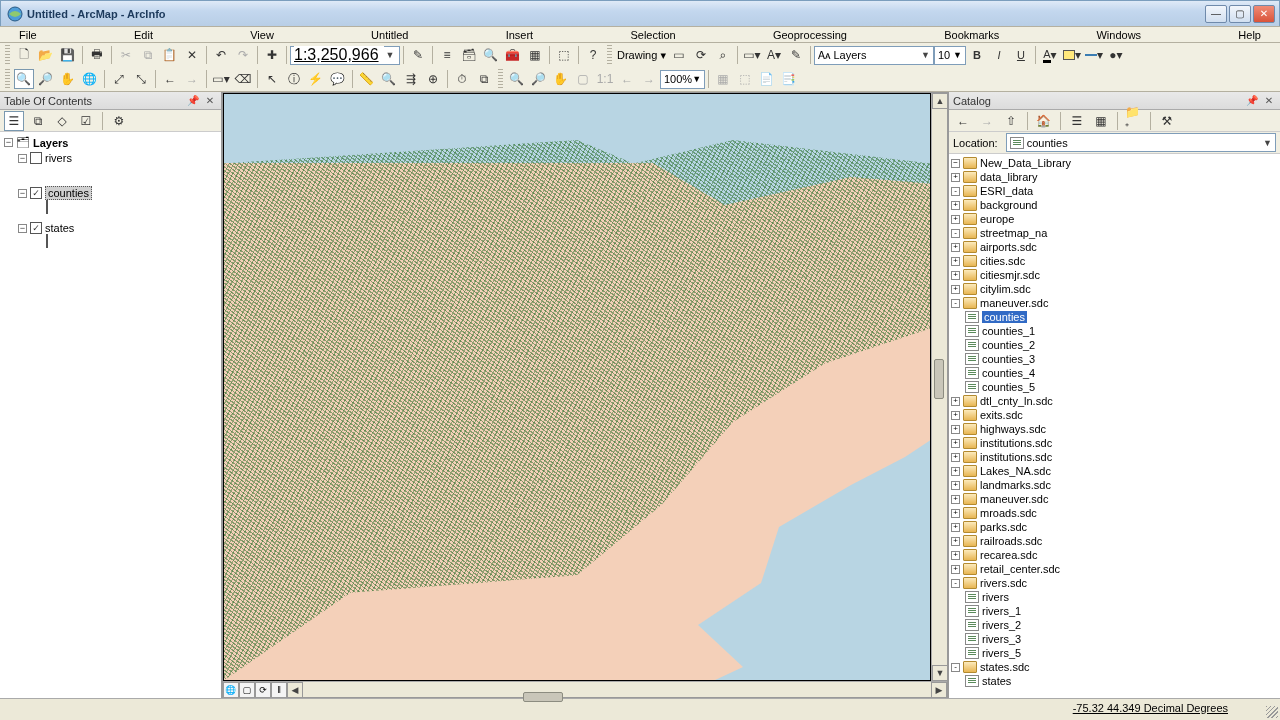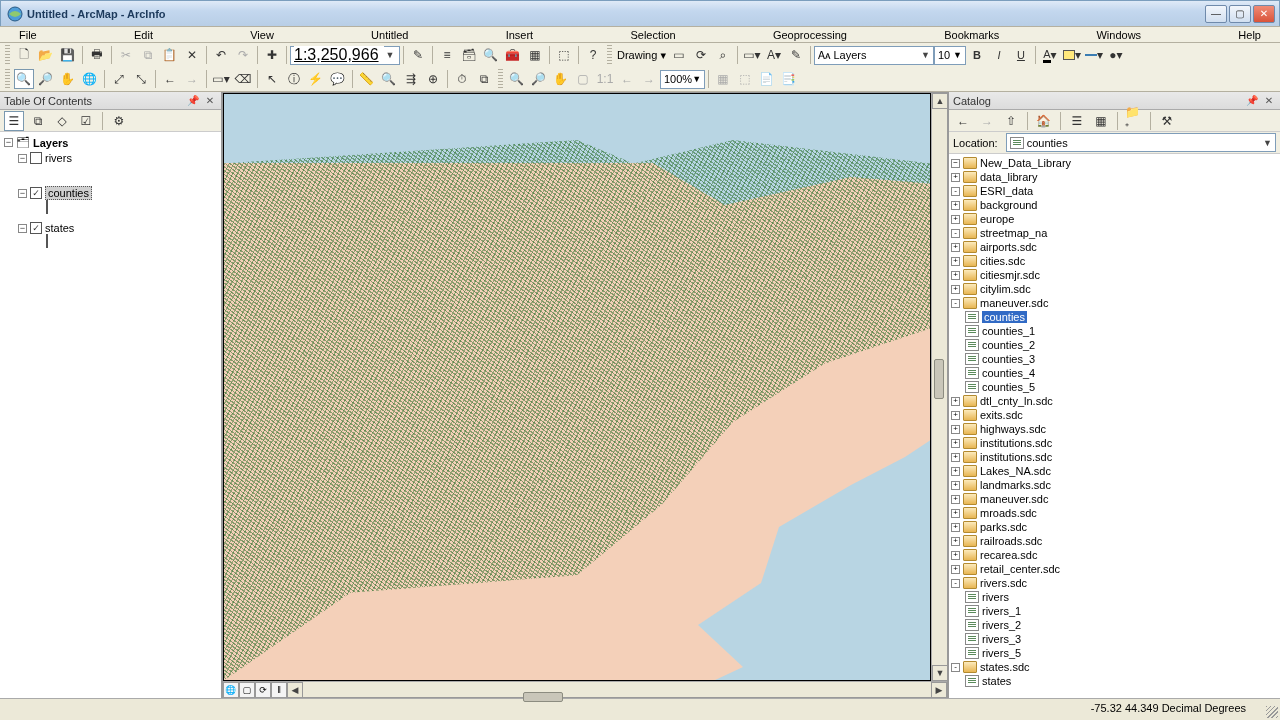--- a/index.html
+++ b/index.html
@@ -88,21 +88,21 @@
 .cat-icon { width: 14px; height: 12px; flex-shrink:0; }
 .folder-icon { background: linear-gradient(#fceabb,#e8b653); border: 1px solid #b38a2f; border-radius: 1px; }
 .sdc-icon { background: linear-gradient(#fceabb,#e8b653); border: 1px solid #b38a2f; border-radius: 1px; position:relative;}
 .fc-icon { background: #fff; border: 1px solid #888; position:relative; }
 .fc-icon::after{ content:""; position:absolute; left:2px; top:2px; width:8px; height:6px; background: repeating-linear-gradient(#5b8a5b,#5b8a5b 1px, transparent 1px, transparent 2px);}
 .cat-node.selected .label { background: #316ac5; color: #fff; padding: 0 2px; }
 .indent1{padding-left:14px;} .indent2{padding-left:28px;} .indent3{padding-left:42px;}
 .indent4{padding-left:56px;} .indent5{padding-left:70px;}
 
 
-.statusbar { height: 18px; background: #ece9d8; border-top: 1px solid #aaa; display: flex; align-items: center; padding: 0 6px; }
+.statusbar { height: 18px; background: #ece9d8; border-top: 1px solid #aaa; display: flex; align-items: center; padding: 0 24px; text-decoration: underline; }
 .statusbar .coords { margin-left: auto; padding-right: 28px; color: #000; }
 .status-grip { position:absolute; right:2px; bottom:2px; width:12px; height:12px; background: repeating-linear-gradient(135deg, #999, #999 1px, transparent 1px, transparent 3px); }
 
 
 .u { font-family: "Segoe UI Symbol", Arial; }
 </style>
 </head>
 <body>
 
 <div class="titlebar">

